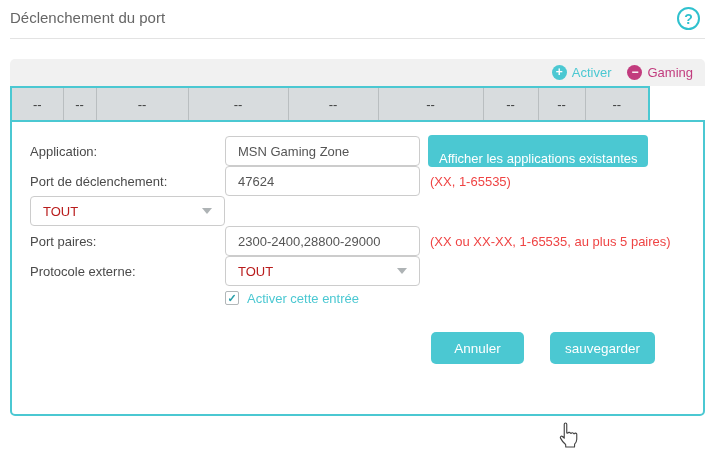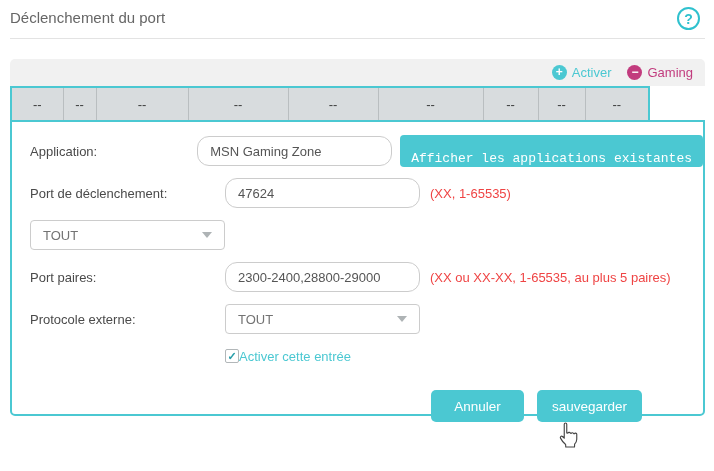--- a/index.html
+++ b/index.html
@@ -49,45 +49,45 @@
   }
   td:first-child{border-left:2px solid #4bc8d2;}
   td:last-child{border-right:2px solid #4bc8d2;}
 
   
   .editor{
     margin-left:10px;width:695px;height:296px;box-sizing:border-box;background:#fff;
     border:2px solid #4bc8d2;border-radius:0 0 5px 5px;
     padding:14px 0 0 18px;position:relative;
   }
-  .form-row{display:flex;align-items:center;height:30px;margin-bottom:12px;}
+  .form-row{display:flex;align-items:center;height:30px;margin-bottom:0;}
   .form-label{width:195px;font-size:13px;color:#4a4a4a;}
   .text-input{
-    width:195px;height:30px;box-sizing:border-box;border:1px solid #ccc;border-radius:12px;
+    width:195px;height:30px;box-sizing:border-box;border:1px solid #ccc;border-radius:4px;
     padding:0 12px;font-size:13px;color:#555;font-family:inherit;background:#fff;outline:none;
   }
   .select-box{
     width:195px;height:30px;box-sizing:border-box;border:1px solid #ccc;border-radius:4px;
     padding:0 12px;display:flex;align-items:center;justify-content:space-between;
-    font-size:13px;color:#737373;background:#fff;cursor:pointer;
+    font-size:13px;color:#b91c1c;background:#fff;cursor:pointer;
   }
   .caret{width:0;height:0;border-left:5px solid transparent;border-right:5px solid transparent;border-top:6px solid #aeb3b5;}
   .hint{margin-left:10px;font-size:13px;color:#ef4444;white-space:nowrap;}
   .apps-btn{
     margin-left:8px;height:30px;padding:16px 11px;background:#4bc8d2;color:#fff;border:none;
-    border-radius:4px;font-size:13px;font-family:Liberation Mono, monospace;white-space:nowrap;cursor:pointer;
+    border-radius:4px;font-size:13px;font-family:Liberation Sans, sans-serif;white-space:nowrap;cursor:pointer;
   }
-  .checkbox-row{margin-left:195px;margin-top:2px;height:20px;display:flex;align-items:center;}
+  .checkbox-row{margin-left:195px;margin-top:2px;height:20px;display:flex;align-items:center;gap:8px;}
   .checkbox{
     width:14px;height:14px;box-sizing:border-box;border:1px solid #b2b7b9;border-radius:2px;background:#fff;
     display:flex;align-items:center;justify-content:center;font-size:11px;color:#2a9faa;cursor:pointer;
   }
   .checkbox.checked::after{content:"✓";font-weight:bold;}
   .checkbox-label{font-size:13px;color:#4bc8d2;}
-  .action-row{margin-left:401px;margin-top:24px;display:flex;gap:13px;}
+  .action-row{margin-left:401px;margin-top:24px;display:flex;gap:26px;}
   .action-btn{
     height:32px;min-width:93px;padding:0 15px;background:#4bc8d2;color:#fff;border:none;
     border-radius:5px;font-size:13.5px;font-family:inherit;cursor:pointer;
   }
   .cursor-overlay{position:absolute;left:553px;top:421px;width:30px;height:30px;pointer-events:none;}
 </style>
 </head>
 <body>
 
 <div class="page-header">

